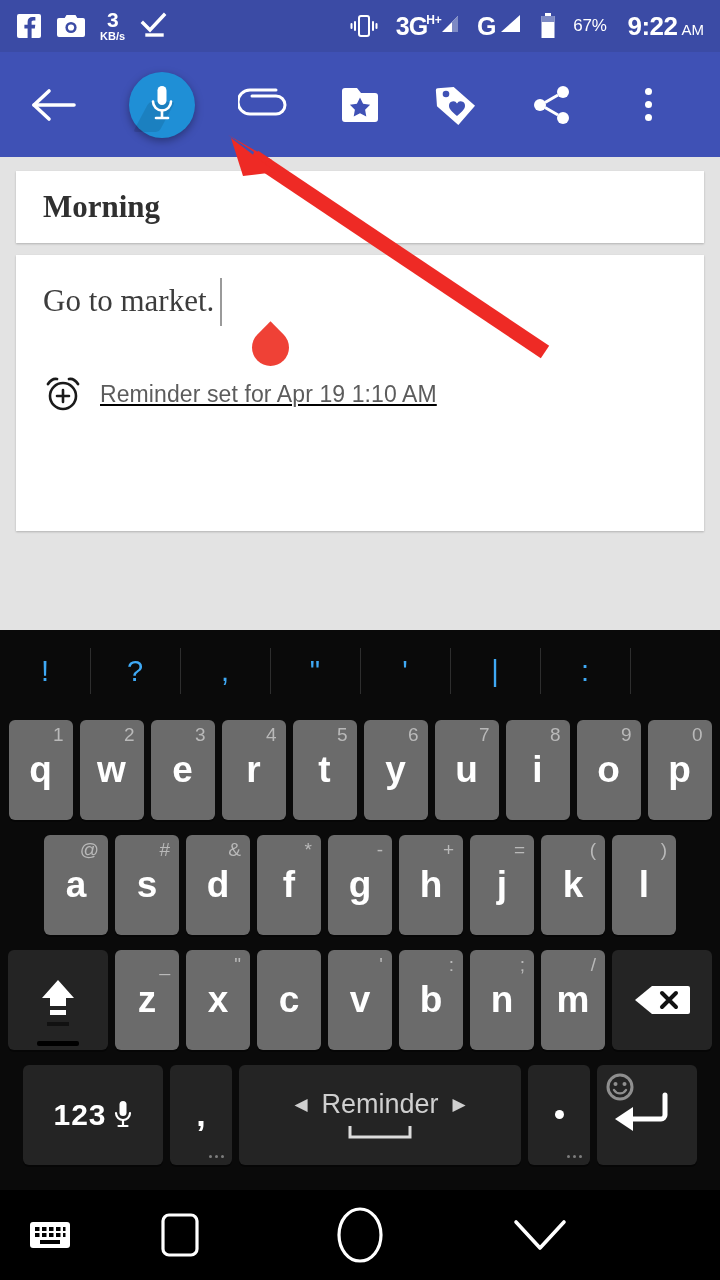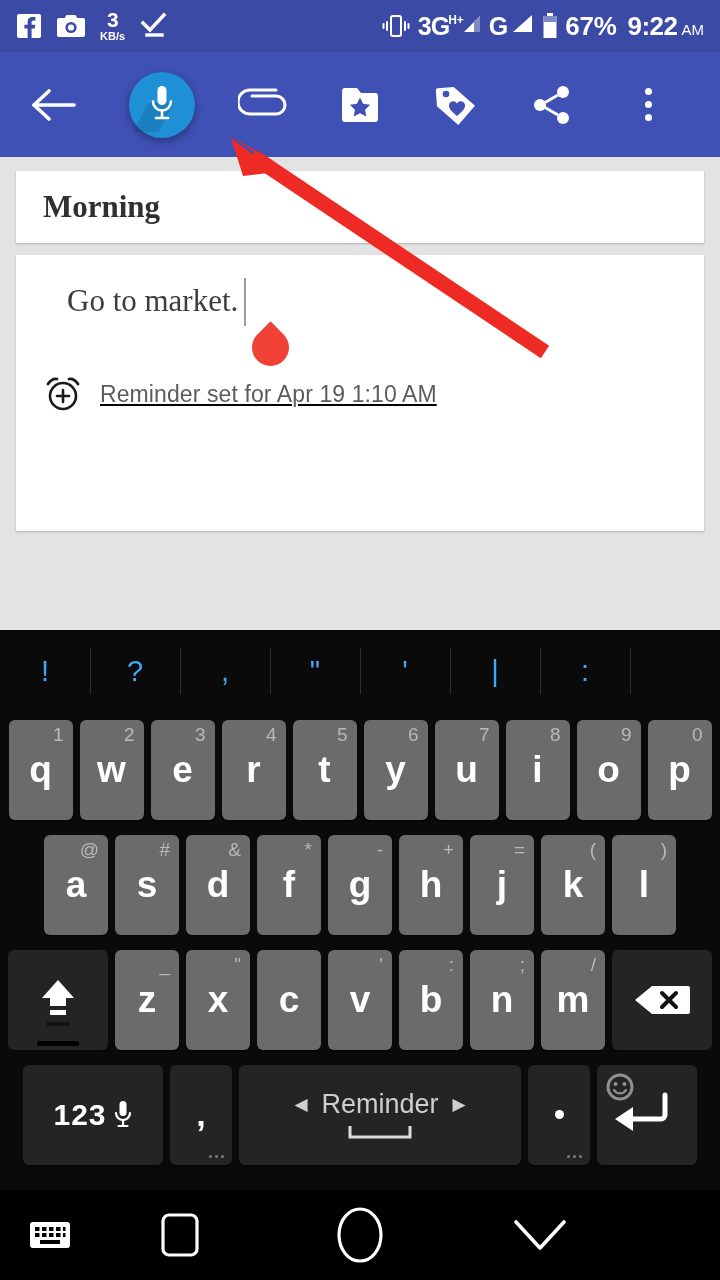--- a/index.html
+++ b/index.html
@@ -10,29 +10,29 @@
   }
   #screen { position:relative; width:720px; height:1280px; background:#e3e3e3; }
 
   
   .statusbar {
     position:absolute; left:0; top:0; width:720px; height:52px;
     background:#3b4ba5; display:flex; align-items:center;
     padding:0 16px; color:#ffffff;
   }
   .sb-left { display:flex; align-items:center; gap:14px; }
-  .sb-right { display:flex; align-items:center; gap:7px; margin-left:auto; }
+  .sb-right { display:flex; align-items:center; gap:17px; margin-left:auto; }
   .sb-ico { display:block; }
   .netspeed { display:flex; flex-direction:column; align-items:center; line-height:1; margin-top:-1px; }
   .netspeed .num { font-size:21px; font-weight:bold; letter-spacing:-0.5px; }
   .netspeed .unit { font-size:11px; font-weight:bold; margin-top:1px; }
   .net3g { display:flex; align-items:flex-start; }
   .net3g .lbl { font-size:25px; font-weight:bold; letter-spacing:-1px; line-height:26px; }
   .net3g .sup { font-size:12px; font-weight:bold; line-height:12px; margin-left:-1px; margin-top:1px; }
-  .batt-pct { font-size:26px; font-weight:bold; letter-spacing:-0.3px; }
+  .batt-pct { font-size:17px; font-weight:normal; letter-spacing:-0.3px; }
   .clock { display:flex; align-items:baseline; gap:4px; margin-left:4px; }
   .clock .hm { font-size:26px; font-weight:bold; letter-spacing:-0.5px; }
   .clock .ampm { font-size:15px; font-weight:normal; }
 
   
   .toolbar {
     position:absolute; left:0; top:52px; width:720px; height:105px;
     background:#3f51b5; display:flex; align-items:center;
   }
   .tb-btn {
@@ -56,21 +56,21 @@
   .kebab i { width:7px; height:7px; border-radius:50%; background:#fff; display:block; }
 
   
   .content-area { position:absolute; left:0; top:157px; width:720px; height:535px; background:#e3e3e3; }
   .card { background:#ffffff; margin:0 16px; box-shadow:0 1px 2px rgba(0,0,0,.22); }
   .card-title { height:72px; display:flex; align-items:center; padding:0 27px; margin-top:14px; }
   .card-title .t {
     font-family:"Liberation Serif", serif; font-size:31px; font-weight:bold; color:#303030;
   }
   .card-body { margin-top:12px; height:276px; padding:27px 27px 0 27px; position:relative; }
-  .note-line { display:flex; align-items:flex-start;margin-left:24px; }
+  .note-line { display:flex; align-items:flex-start; }
   .note-text {
     font-family:"Liberation Serif", serif; font-size:31px; color:#3c3c3c; line-height:38px;
   }
   .caret { width:2px; height:48px; background:#9a9a9a; margin-left:6px; margin-top:-4px; }
   .drop-handle {
     position:absolute; left:236px; top:74px; width:37px; height:37px;
     background:#ef4136; border-radius:0 50% 50% 50%; transform:rotate(45deg);
   }
   .reminder-row { display:flex; align-items:center; gap:17px; margin-top:48px;text-decoration:underline; }
   .reminder-text { font-size:23px; color:#5c5c5c; letter-spacing:.1px; }

